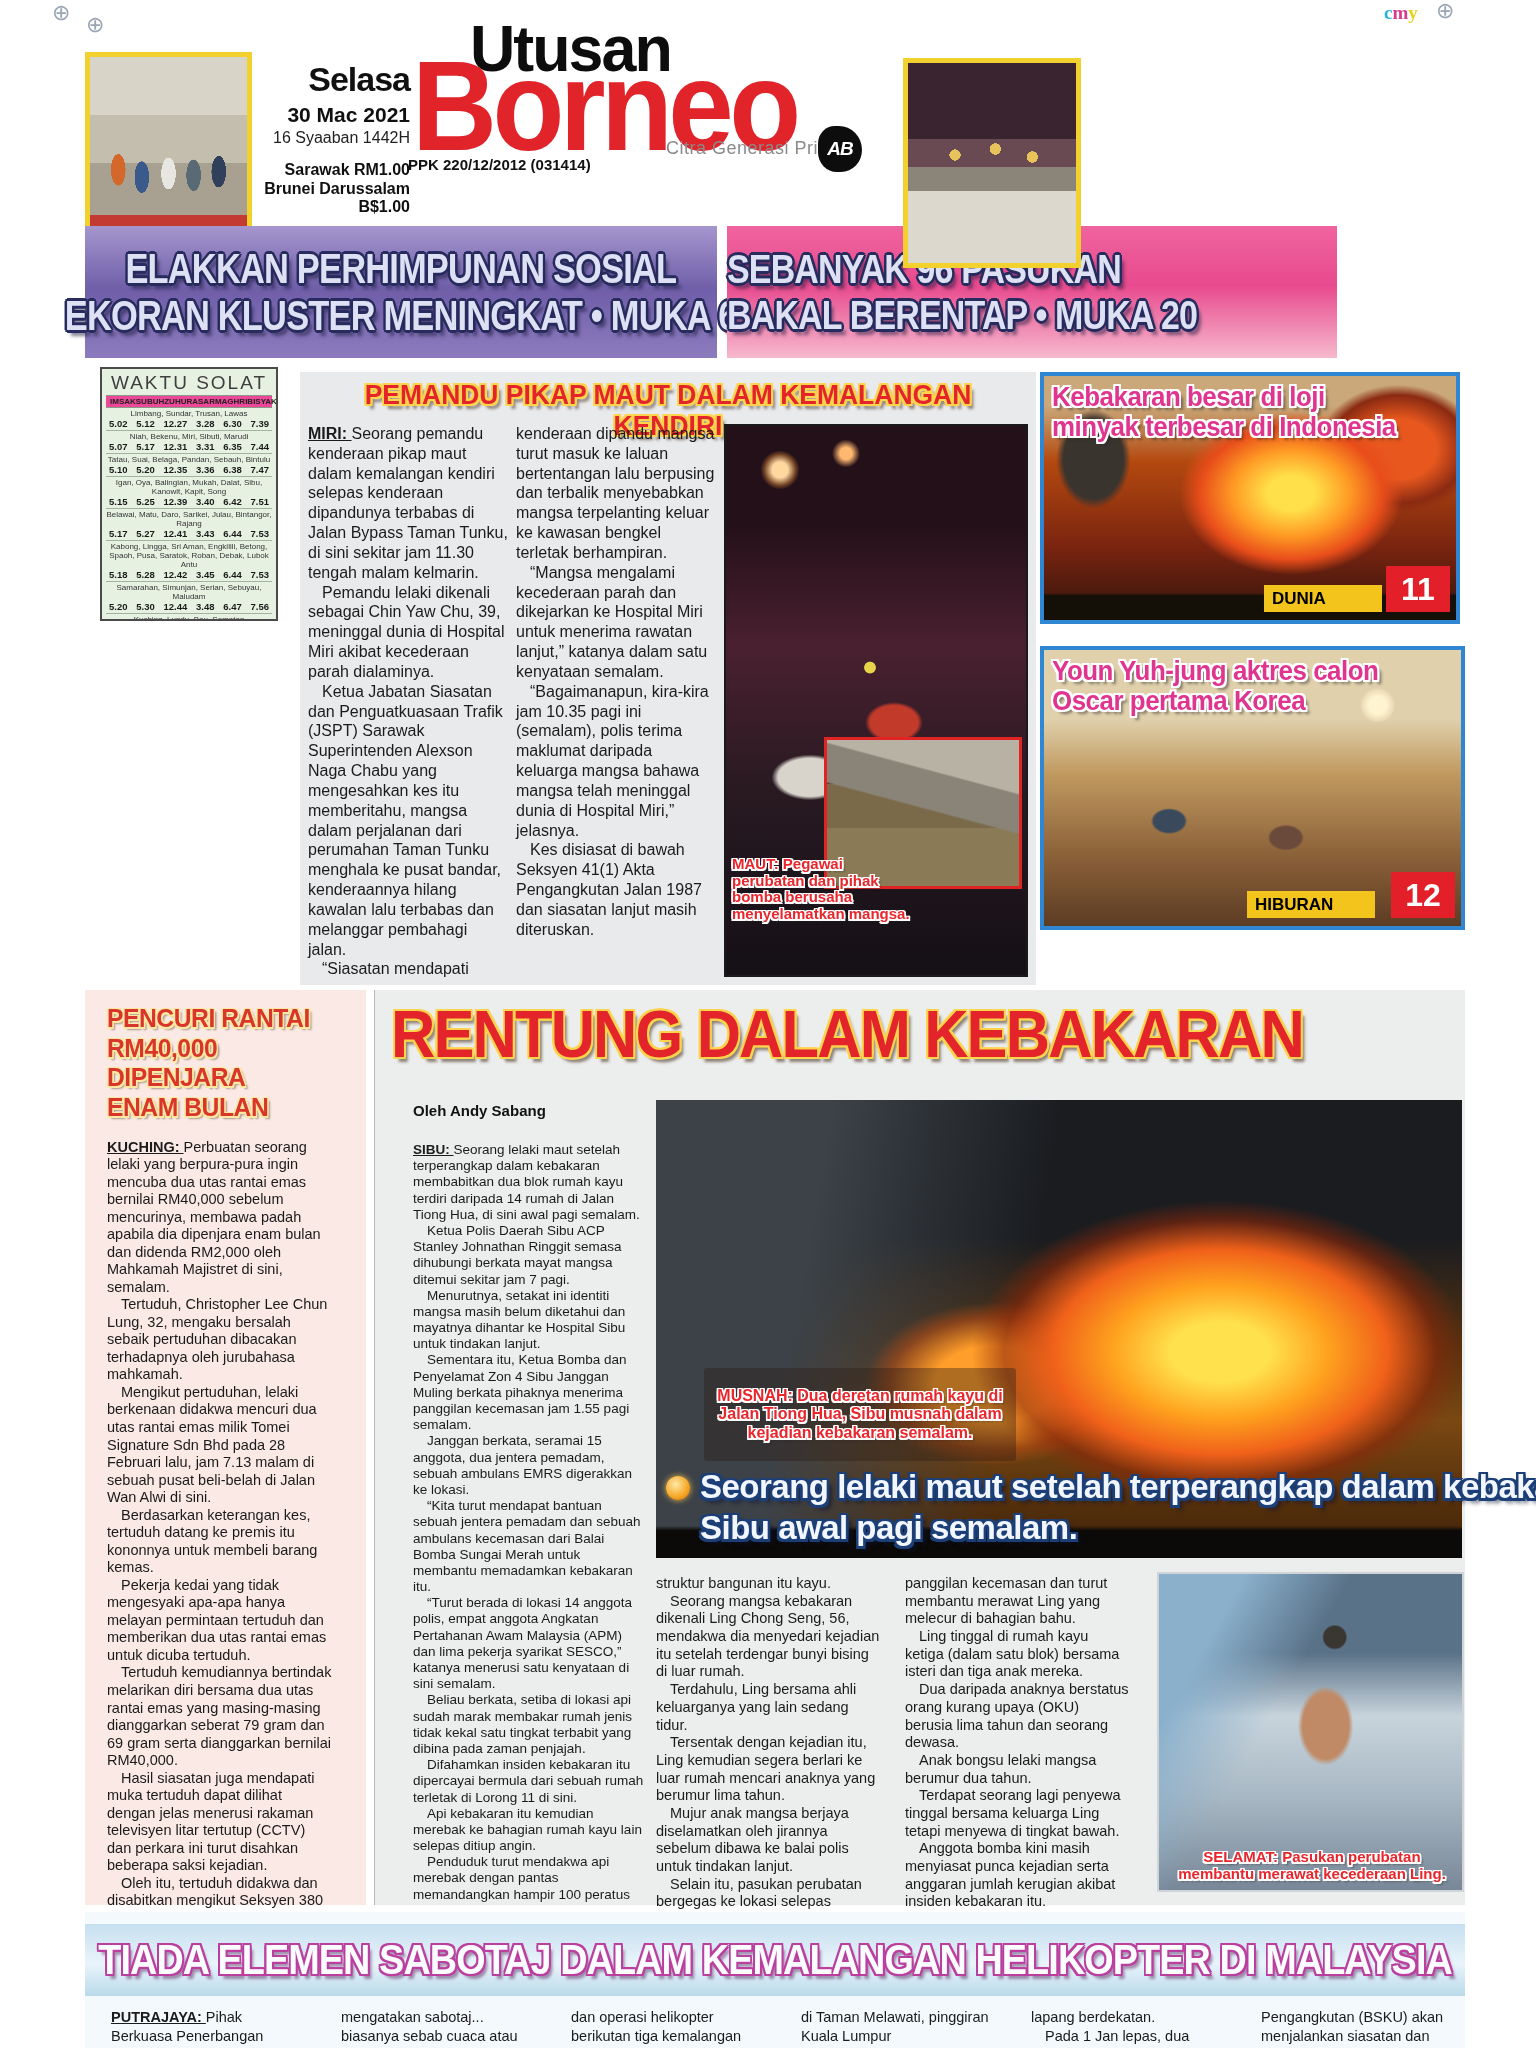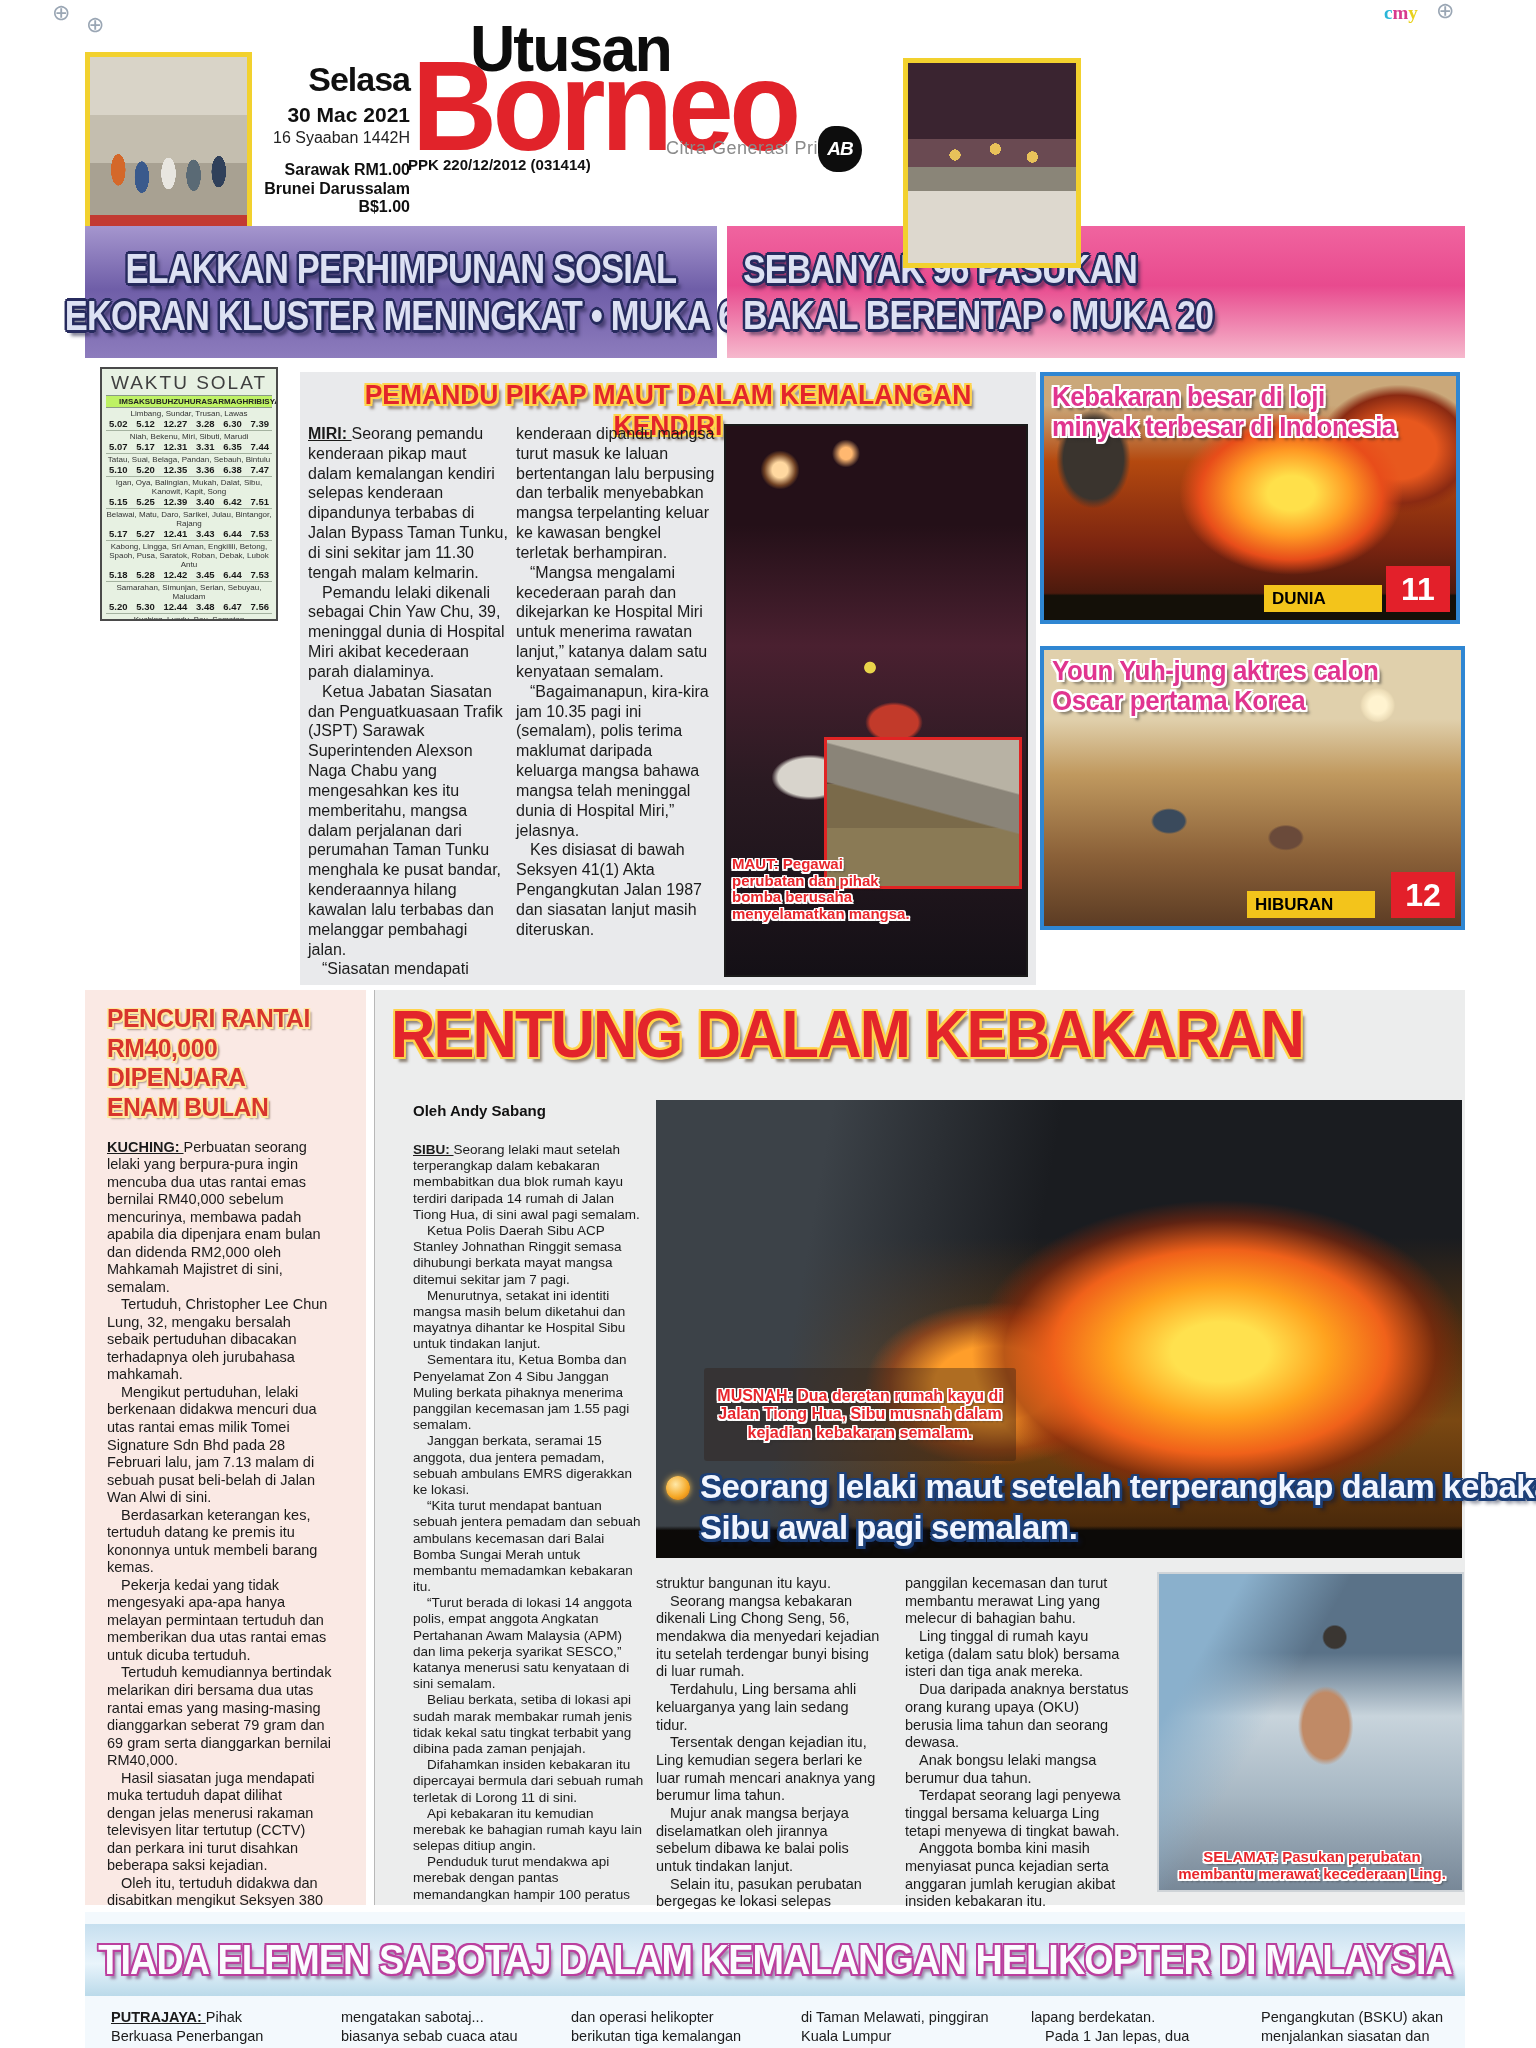--- a/index.html
+++ b/index.html
@@ -66,32 +66,32 @@
   #ab-logo { left:818px; top:126px; width:44px; height:46px; background:#0d0d0d;
     border-radius:40% 55% 50% 45%; color:#fff; font-weight:900; font-style:italic; font-size:19px;
     display:flex; align-items:center; justify-content:center; letter-spacing:-1px; }
 
   
   #banner-left { left:85px; top:226px; width:632px; height:132px;
     background:linear-gradient(180deg,#a596ce 0%,#6f5ea8 48%,#8d7cbd 100%);
     display:flex; flex-direction:column; justify-content:center; align-items:center; }
   #banner-left .bl { font-size:42px; font-weight:900; line-height:1.12; letter-spacing:-1px;
     transform:scaleX(.82); transform-origin:center; white-space:nowrap; }
-  #banner-right { left:727px; top:226px; width:738px; height:132px; z-index:2;
+  #banner-right { left:727px; top:226px; width:610px; height:132px; z-index:2;
     background:linear-gradient(180deg,#f0649f 0%,#e84a8e 45%,#f6b9cd 100%);
-    display:flex; flex-direction:column; justify-content:center; padding-left:16px; }
+    display:flex; flex-direction:column; justify-content:center; }
   #banner-right .bl { font-size:40px; font-weight:900; line-height:1.15; letter-spacing:-1px;
     transform:scaleX(.85); transform-origin:left center; white-space:nowrap; }
 
   
   #prayer { left:100px; top:367px; width:178px; height:254px; border:2px solid #4a4a4a;
     background:#e7f1e2; padding:3px 4px; overflow:hidden; }
   #pt-title { text-align:center; font-size:19px; color:#3f3f3f; letter-spacing:2px; line-height:1.15; }
-  #pt-head { display:flex; justify-content:space-between; background:#bef264; margin-top:1px;
-    border-top:1px solid #8a9a86; border-bottom:1px solid #8a9a86; padding:0 13px; }
+  #pt-head { display:flex; justify-content:space-between; background:#ec4899; margin-top:1px;
+    border-top:1px solid #8a9a86; border-bottom:1px solid #8a9a86; padding:0 4px; }
   #pt-head span { font-size:8px; font-weight:bold; color:#222; line-height:11px; }
   .pt-region { font-size:8px; color:#333; text-align:center; line-height:9px; padding-top:1px; }
   .pt-times { display:flex; justify-content:space-between; padding:0 3px;
     border-bottom:1px solid #a4b2a0; }
   .pt-times span { font-size:9.5px; font-weight:bold; color:#1a1a1a; line-height:12px; }
 
   
   #tempatan { left:100px; top:632px; width:178px; height:250px; border:5px solid #2b7fd0;
     background:
       radial-gradient(ellipse 16px 8px at 50% 66%, #e6e2da 0 60%, transparent 61%),

